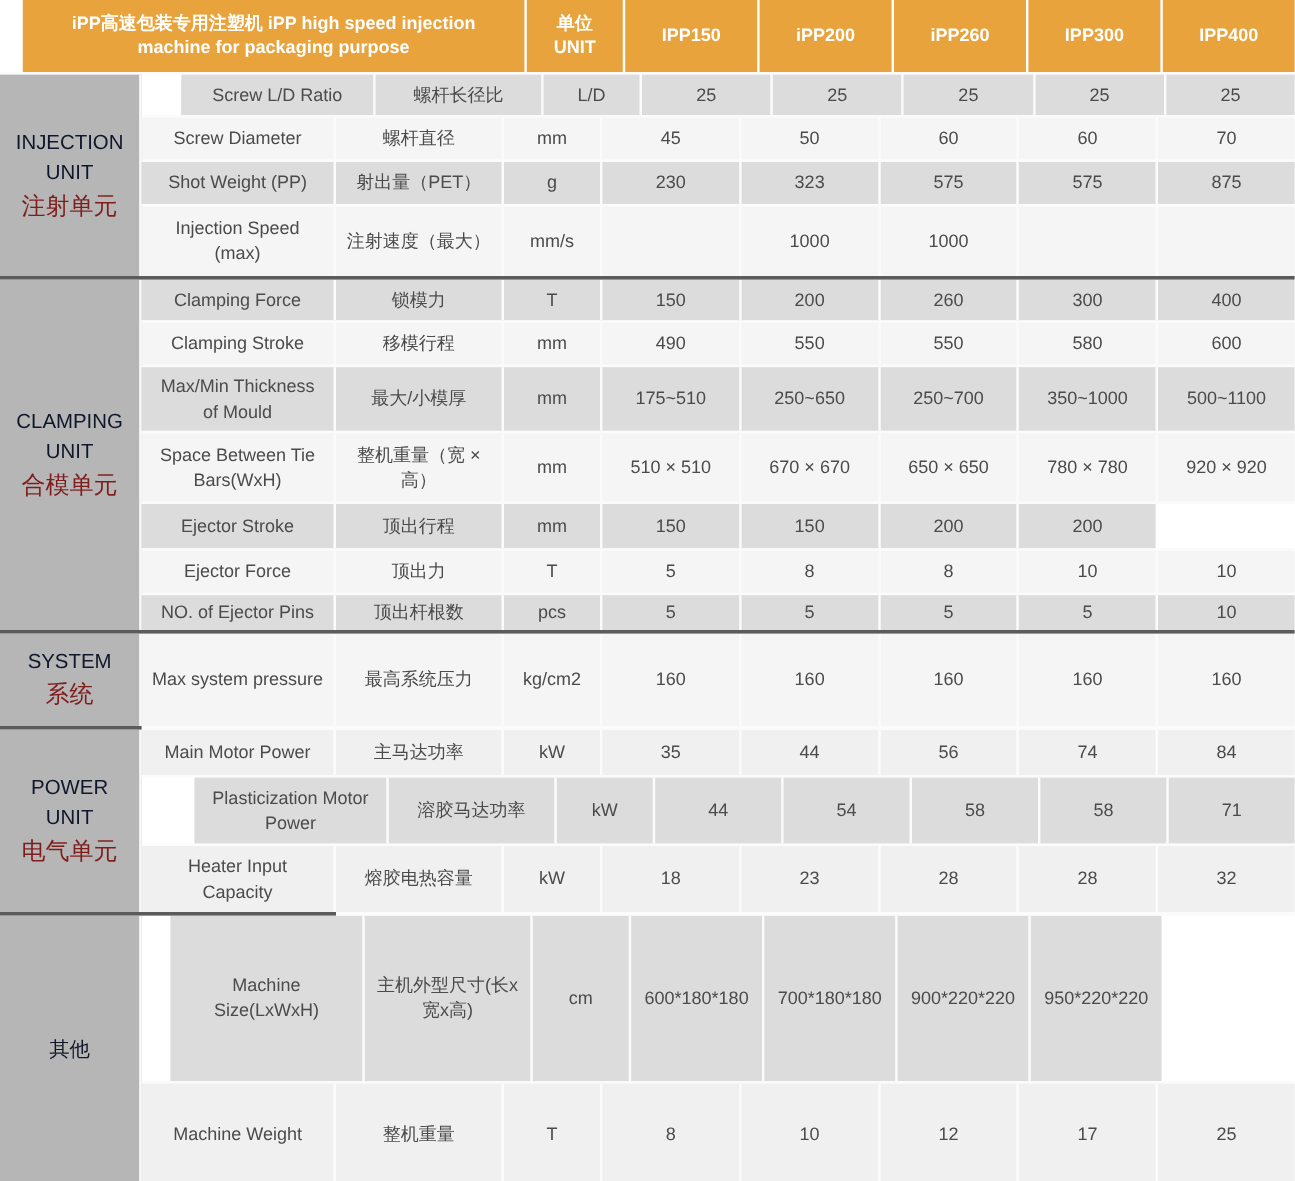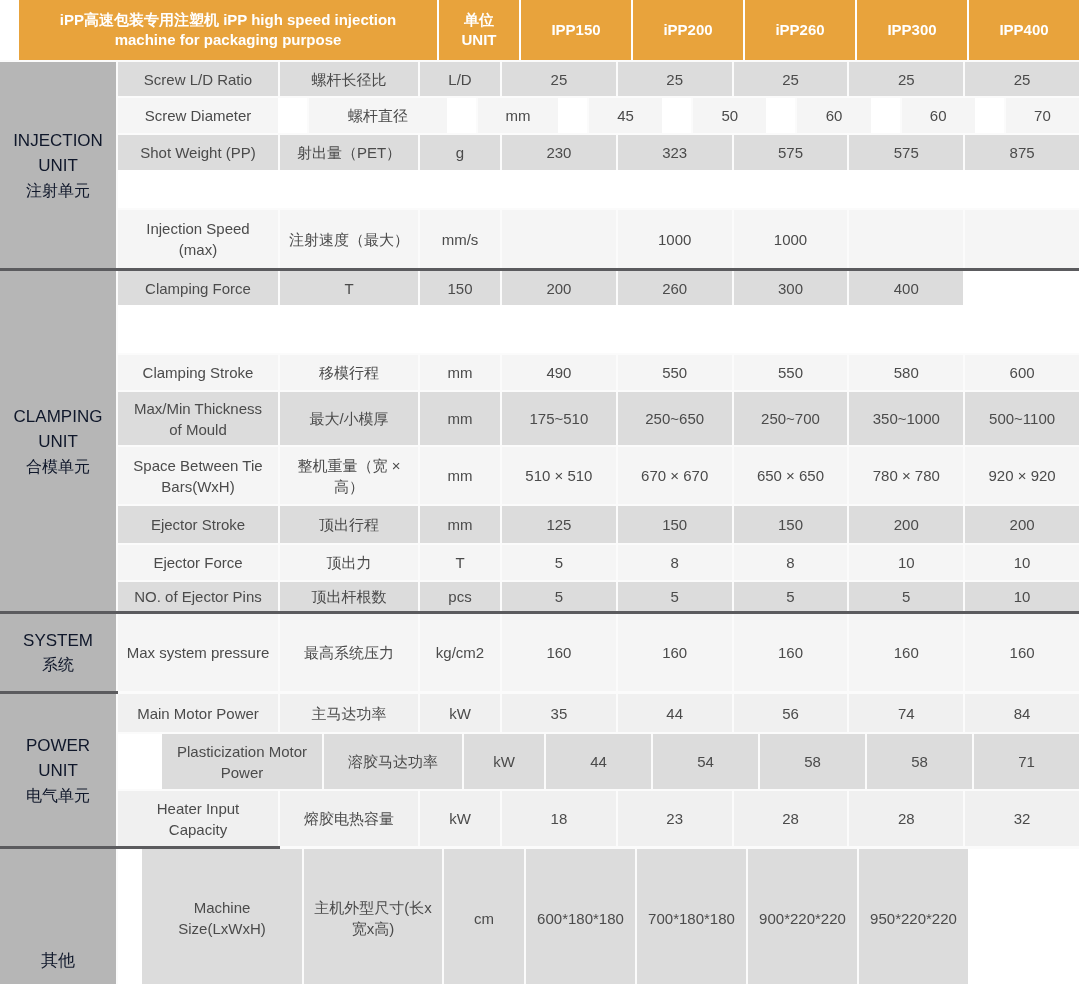--- a/index.html
+++ b/index.html
@@ -17,21 +17,21 @@
   .sep{height:3px;background:#fbfbfb;position:relative;}
   .sep.thin{height:2px;}
   .sep .dark{position:absolute;left:0;top:0;height:100%;background:var(--sep-dark);}
 
   
   .section{display:flex;}
   .group-cell{width:118px;background:var(--grp-bg);display:flex;flex-direction:column;
               align-items:center;justify-content:center;text-align:center;
               border-right:2px solid #fbfbfb;box-sizing:border-box;}
   .group-en{font-size:17px;color:#0f172a;line-height:1.5;padding:0 4px;}
-  .group-zh{font-size:16px;color:#0f172a;line-height:1.5;}
+  .group-zh{font-size:20px;color:#7f1d1d;line-height:1.5;}
   .rows{flex:1;display:flex;flex-direction:column;}
   .row{display:grid;grid-template-columns:160px 140px 82px repeat(5,1fr);box-sizing:border-box;}
   .row + .row{border-top:2px solid #fbfbfb;}
   .cell{display:flex;align-items:center;justify-content:center;text-align:center;
         font-size:15px;line-height:1.4;padding:4px 8px;box-sizing:border-box;color:#4b4b4b;}
   .cell + .cell{border-left:2px solid #fbfbfb;}
   .shade-g  .cell{background:var(--row-dark);}
   .shade-l  .cell{background:var(--row-light);}
   .shade-l2 .cell{background:var(--row-light2);}
 </style>
@@ -55,51 +55,51 @@
   <div id="sections">
       <div class="sep thin">
         <div class="dark" style="width: 0px;"></div>
       </div>
       <div class="section">
         <div class="group-cell">
           <span class="group-en">INJECTION UNIT</span>
           <span class="group-zh">注射单元</span>
         </div>
         <div class="rows">
-          <div class="row shade-g" style="min-height: 34px;">
+          <div class="row shade-g" style="min-height: 34px; margin-left: 33px;">
             <div class="cell c-en">Screw L/D Ratio</div>
             <div class="cell c-zh">螺杆长径比</div>
             <div class="cell c-unit">L/D</div>
             <div class="cell c-val">25</div>
             <div class="cell c-val">25</div>
             <div class="cell c-val">25</div>
             <div class="cell c-val">25</div>
             <div class="cell c-val">25</div>
           </div>
-          <div class="row shade-l" style="min-height: 37px; gap: 29px;">
+          <div class="row shade-l" style="min-height: 37px;">
             <div class="cell c-en">Screw Diameter</div>
             <div class="cell c-zh">螺杆直径</div>
             <div class="cell c-unit">mm</div>
             <div class="cell c-val">45</div>
             <div class="cell c-val">50</div>
             <div class="cell c-val">60</div>
             <div class="cell c-val">60</div>
             <div class="cell c-val">70</div>
           </div>
           <div class="row shade-g" style="min-height: 37px;">
             <div class="cell c-en">Shot Weight (PP)</div>
             <div class="cell c-zh">射出量（PET）</div>
             <div class="cell c-unit">g</div>
             <div class="cell c-val">230</div>
             <div class="cell c-val">323</div>
             <div class="cell c-val">575</div>
             <div class="cell c-val">575</div>
             <div class="cell c-val">875</div>
           </div>
-          <div class="row shade-l" style="min-height: 60px; margin-top: 38px;">
+          <div class="row shade-l" style="min-height: 60px;">
             <div class="cell c-en">Injection Speed (max)</div>
             <div class="cell c-zh">注射速度（最大）</div>
             <div class="cell c-unit">mm/s</div>
             <div class="cell c-val"></div>
             <div class="cell c-val">1000</div>
             <div class="cell c-val">1000</div>
             <div class="cell c-val"></div>
             <div class="cell c-val"></div>
           </div>
         </div>
@@ -108,28 +108,29 @@
         <div class="dark" style="width: 100%;"></div>
       </div>
       <div class="section">
         <div class="group-cell">
           <span class="group-en">CLAMPING UNIT</span>
           <span class="group-zh">合模单元</span>
         </div>
         <div class="rows">
           <div class="row shade-g" style="min-height: 34px;">
             <div class="cell c-en">Clamping Force</div>
+            <div class="cell c-zh">锁模力</div>
             <div class="cell c-unit">T</div>
             <div class="cell c-val">150</div>
             <div class="cell c-val">200</div>
             <div class="cell c-val">260</div>
             <div class="cell c-val">300</div>
             <div class="cell c-val">400</div>
           </div>
-          <div class="row shade-l" style="min-height: 37px; margin-top: 48px;">
+          <div class="row shade-l" style="min-height: 37px;">
             <div class="cell c-en">Clamping Stroke</div>
             <div class="cell c-zh">移模行程</div>
             <div class="cell c-unit">mm</div>
             <div class="cell c-val">490</div>
             <div class="cell c-val">550</div>
             <div class="cell c-val">550</div>
             <div class="cell c-val">580</div>
             <div class="cell c-val">600</div>
           </div>
           <div class="row shade-g" style="min-height: 55px;">
@@ -149,21 +150,20 @@
             <div class="cell c-val">510 × 510</div>
             <div class="cell c-val">670 × 670</div>
             <div class="cell c-val">650 × 650</div>
             <div class="cell c-val">780 × 780</div>
             <div class="cell c-val">920 × 920</div>
           </div>
           <div class="row shade-g" style="min-height: 39px;">
             <div class="cell c-en">Ejector Stroke</div>
             <div class="cell c-zh">顶出行程</div>
             <div class="cell c-unit">mm</div>
-            <div class="cell c-val">125</div>
             <div class="cell c-val">150</div>
             <div class="cell c-val">150</div>
             <div class="cell c-val">200</div>
             <div class="cell c-val">200</div>
           </div>
           <div class="row shade-l" style="min-height: 37px;">
             <div class="cell c-en">Ejector Force</div>
             <div class="cell c-zh">顶出力</div>
             <div class="cell c-unit">T</div>
             <div class="cell c-val">5</div>

